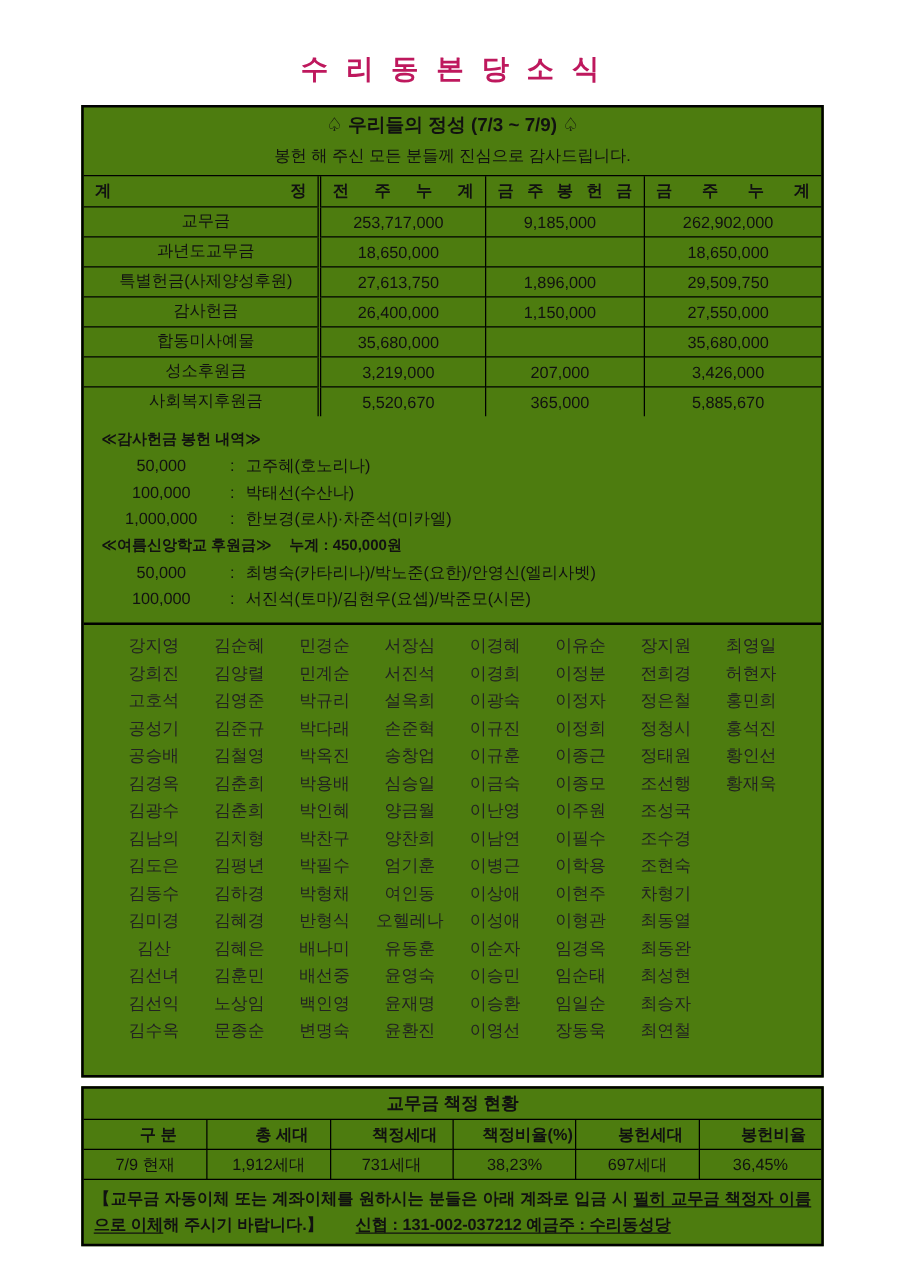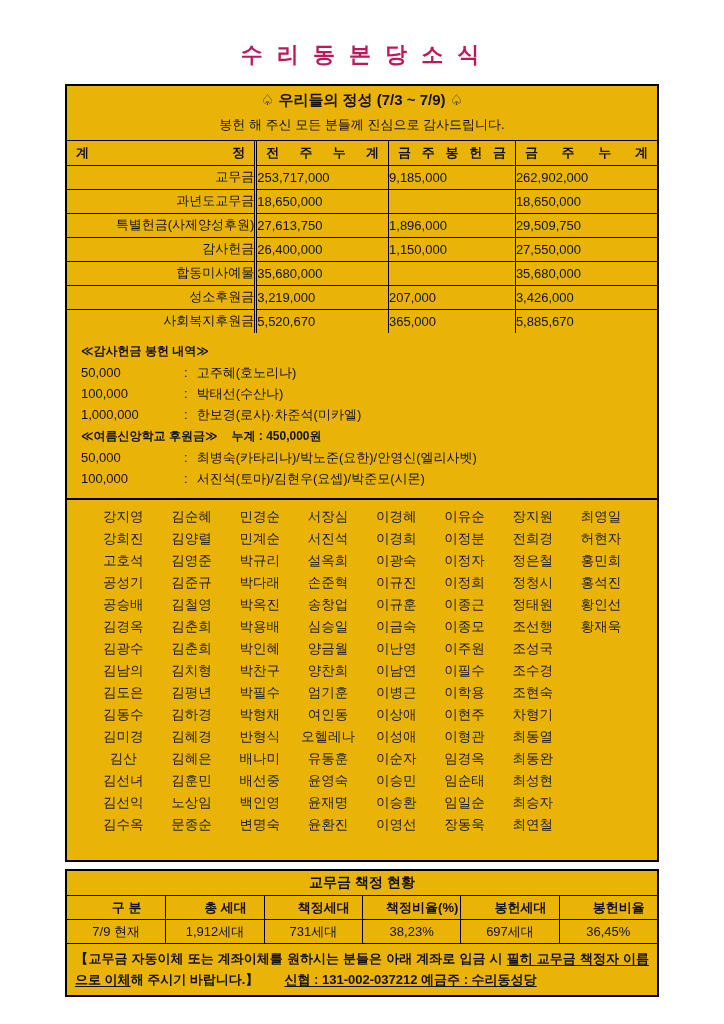--- a/index.html
+++ b/index.html
@@ -18,21 +18,21 @@
     text-align: center;
     font-size: 22px;
     font-weight: bold;
     letter-spacing: 4px;
     color: #be185d;
     margin-bottom: 14px;
     white-space: nowrap;
   }
 
   
-  .box { border: 2px solid #000; background: #eab308; }
+  .box { border: 2px solid #000; background: #4d7c0f; }
 
   
   .offer-header {
     border-bottom: 1px solid #000;
     text-align: center;
     padding: 5px 4px 6px;
   }
   .offer-header .hdr-title { font-size: 15px; font-weight: bold; }
   .offer-header .hdr-sub   { font-size: 13px; margin-top: 6px; }
 
@@ -50,33 +50,33 @@
     text-align-last: justify;
     padding: 0 9px;
   }
   table.offering th:first-child, table.offering td:first-child {
     border-right: 3px double #000;
   }
   table.offering col.c-acct  { width: 32%; }
   table.offering col.c-prev  { width: 22.5%; }
   table.offering col.c-week  { width: 21.5%; }
   table.offering col.c-total { width: 24%; }
-  table.offering td.acct { text-align: right;  padding-left: 8px; margin-top: 13px; }
-  table.offering td.num  { text-align: left; padding-right: 8px; }
+  table.offering td.acct { text-align: center;  padding-left: 8px; margin-top: 13px; }
+  table.offering td.num  { text-align: center; padding-right: 8px; }
 
   
   .details { padding: 7px 12px 9px 14px; }
   .detail-title {
     font-size: 12px;
     font-weight: bold;
     line-height: 22px;
   }
   .detail-title .cum { margin-left: 14px; }
   .detail-line { display: flex; line-height: 21px; font-size: 13px; }
-  .detail-line .amt   { width: 96px; text-align: left; flex: 0 0 auto; }
+  .detail-line .amt   { width: 96px; text-align: center; flex: 0 0 auto; }
   .detail-line .colon { margin: 0 9px 0 7px; }
 
   
   .donors-divider { border-top: 2px solid #000; }
   .donors-title {
     text-align: center;
     font-size: 14px;
     font-weight: bold;
     padding: 6px 0 4px;
   }

